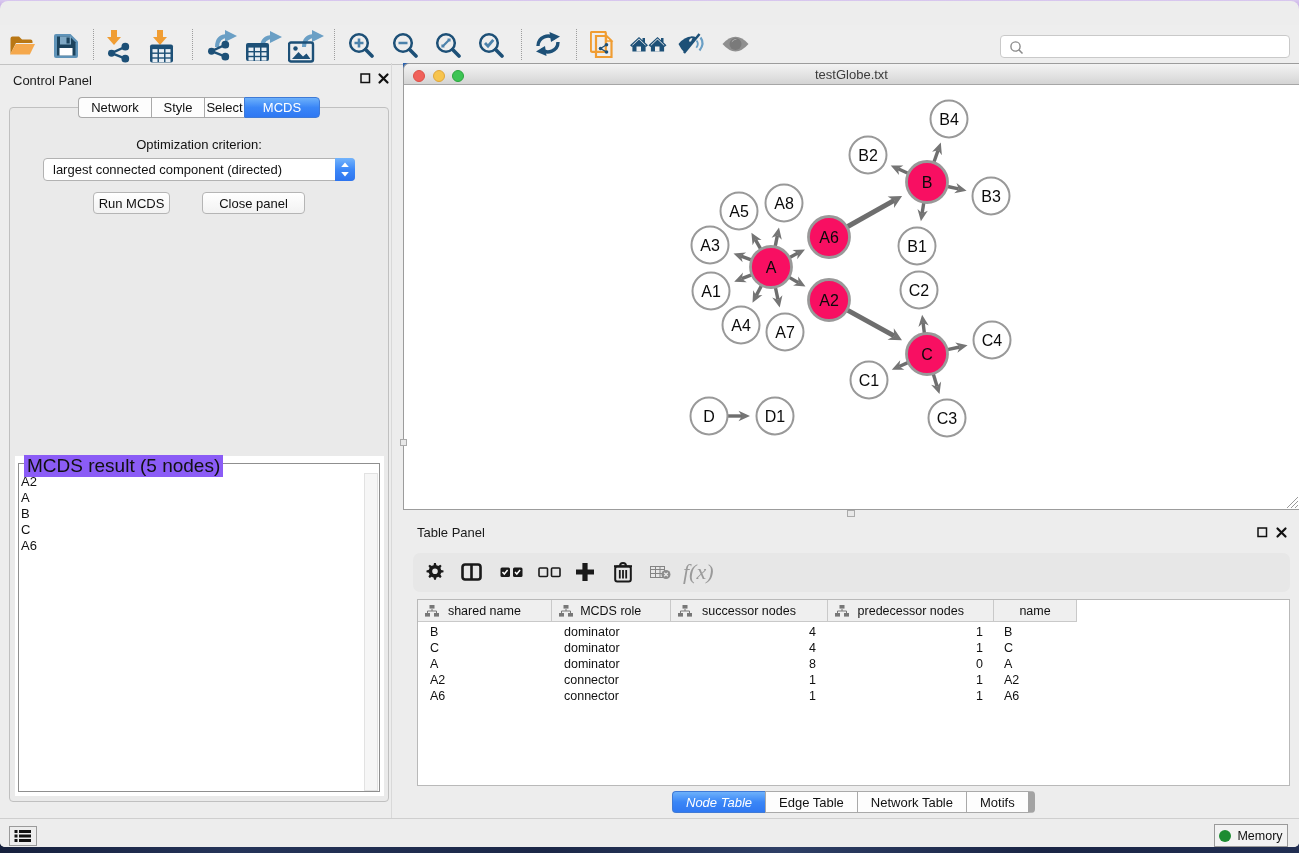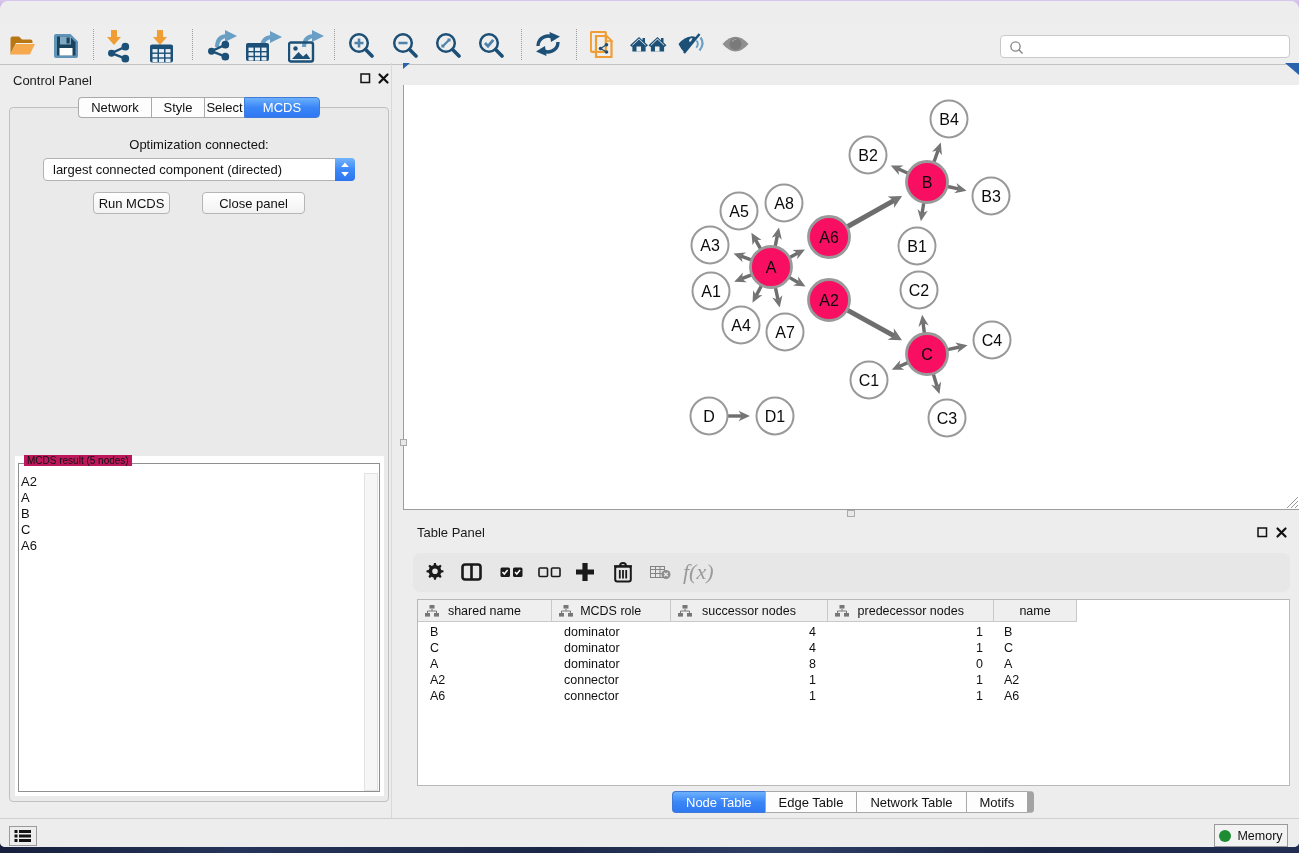--- a/index.html
+++ b/index.html
@@ -39,21 +39,21 @@
   border:1px solid #b2b2b2; border-radius:4px; font-size:13px; color:#111;
   line-height:21px; padding-left:9px; }
 #dd-step { position:absolute; right:-1px; top:-1px; width:20px; height:23px; border-radius:0 4px 4px 0;
   background:linear-gradient(180deg,#73b4fc,#3d88f8 50%,#2d74ef); }
 .pushbtn { position:absolute; top:191px; height:22px; background:linear-gradient(180deg,#ffffff,#f2f2f2);
   border:1px solid #b5b5b5; border-radius:4px; font-size:13px; color:#111;
   display:flex; align-items:center; justify-content:center; }
 
 #mcds-wrap { left:15px; top:455px; width:369px; height:340px; background:#fff; }
 #mcds-border { position:absolute; left:3px; top:7px; right:4px; bottom:4px; border:1px solid #8f8f8f; }
-#mcds-label { position:absolute; left:9px; top:-1px; background:#be185d; padding:0 3px; font-size:10px; color:#111; }
+#mcds-label { position:absolute; left:9px; top:-1px; background:#8b5cf6; padding:0 3px; font-size:19px; color:#111; }
 #mcds-list { position:absolute; left:6px; top:18px; font-size:13px; color:#111; line-height:16px; }
 #mcds-sb { position:absolute; right:6px; top:17px; bottom:5px; width:14px; background:#f6f6f6;
   border:1px solid #e2e2e2; }
 
 #netwin { left:403px; top:62px; width:896px; height:447px; }
 #nettitle { position:absolute; left:0; top:0; width:896px; height:22px;
   background:linear-gradient(180deg,#f3f3f3,#e3e3e3 55%,#d4d4d4);
   border:1px solid #9c9c9c; border-bottom:1px solid #a6a6a6; border-right:none;
   border-radius:6px 0 0 0; }
 #netcontent { position:absolute; left:0; top:22px; width:896px; height:425px; background:#fff;
@@ -253,21 +253,21 @@
       <rect x="2" y="2" width="8.5" height="8.5" fill="none" stroke="#111" stroke-width="1.5"></rect>
       <path d="M20.5,2.5 L28.5,10.5 M28.5,2.5 L20.5,10.5" stroke="#111" stroke-width="2.2" stroke-linecap="round"></path>
     </svg>
   <div class="abs" id="cp-box"></div>
   <div class="abs" id="cp-tabs">
     <div class="seg first" style="width:73px;">Network</div>
     <div class="seg" style="width:53px;">Style</div>
     <div class="seg" style="width:40px;">Select</div>
     <div class="seg last sel" style="width:76px;">MCDS</div>
   </div>
-  <div class="abs" id="opt-label">Optimization connected:</div>
+  <div class="abs" id="opt-label">Optimization criterion:</div>
   <div class="abs" id="dropdown">largest connected component (directed)
     <div id="dd-step">
         <svg style="position:absolute;left:5px;top:4px" width="10" height="15">
           <path d="M5,0.5 L8.8,5 H1.2 Z" fill="#fff"></path>
           <path d="M5,14.5 L1.2,10 H8.8 Z" fill="#fff"></path>
         </svg>
       </div>
   </div>
   <div class="pushbtn" style="left:93px;width:77px;">Run MCDS</div>
   <div class="pushbtn" style="left:202px;width:103px;">Close panel</div>
@@ -278,20 +278,26 @@
     <div id="mcds-sb"></div>
   </div>
 
   <div class="abs" id="netwin">
     <svg style="position:absolute;left:0;top:0" width="7" height="7">
         <path d="M0,0 L7,0 L0,6 Z" fill="#2b62ae"></path>
       </svg>
     <svg style="position:absolute;right:0;top:0" width="14" height="12">
         <path d="M0,0 L14,0 L14,12 Z" fill="#2b62ae"></path>
       </svg>
+    <div id="nettitle">
+      <div class="light" style="left:9px;top:5.5px;width:12px;height:12px;background:#f0615a;border:1px solid #dd4f46;"></div>
+      <div class="light" style="left:29px;top:5.5px;width:12px;height:12px;background:#f7c44d;border:1px solid #e0a63a;"></div>
+      <div class="light" style="left:48px;top:5.5px;width:12px;height:12px;background:#3dc454;border:1px solid #2aa63e;"></div>
+      <div class="t-title">testGlobe.txt</div>
+    </div>
     <div id="netcontent">
       <svg style="position:absolute;right:1px;bottom:1px" width="13" height="13">
           <g stroke="#9a9a9a" stroke-width="1">
             <line x1="2" y1="13" x2="13" y2="2"></line>
             <line x1="6" y1="13" x2="13" y2="6"></line>
             <line x1="10" y1="13" x2="13" y2="10"></line>
           </g>
         </svg>
       <svg width="895" height="424" style="position:absolute;left:0;top:0;">
       <line x1="347.2" y1="174.9" x2="337.1" y2="171.2" stroke="#6e6e6e" stroke-width="3.4"></line>
@@ -495,21 +501,21 @@
     <div class="trow" style="left:253px;top:71.5px;width:145px;text-align:right;">1</div>
     <div class="trow" style="left:411px;top:71.5px;width:154px;text-align:right;">1</div>
     <div class="trow" style="left:586px;top:71.5px;">A2</div>
     <div class="trow" style="left:12px;top:87.5px;">A6</div>
     <div class="trow" style="left:146px;top:87.5px;">connector</div>
     <div class="trow" style="left:253px;top:87.5px;width:145px;text-align:right;">1</div>
     <div class="trow" style="left:411px;top:87.5px;width:154px;text-align:right;">1</div>
     <div class="trow" style="left:586px;top:87.5px;">A6</div>
   </div>
   <div class="abs" id="bot-tabs">
-    <div class="btab" style="border-radius:4px 0 0 4px;background:linear-gradient(180deg,#6db1fb,#3a86f7 50%,#2f78f2);color:#fff;border-color:#3f7ad6;">Node Table</div>
+    <div class="btab" style="border-radius:4px 0 0 4px;background:linear-gradient(180deg,#6db1fb,#3a86f7 50%,#2f78f2);color:#fff;border-color:#3f7ad6;font-style:italic;">Node Table</div>
     <div class="btab">Edge Table</div>
     <div class="btab">Network Table</div>
     <div class="btab" style="border-radius:0 4px 4px 0;border-right:7px solid #a3a3a3;">Motifs</div>
   </div>
   <div class="abs" id="statusbar">
     <div id="listbtn">
         <svg width="18" height="14">
           <g fill="#111">
             <rect x="0.5" y="1" width="3" height="3"></rect>
             <rect x="0.5" y="5.5" width="3" height="3"></rect>

